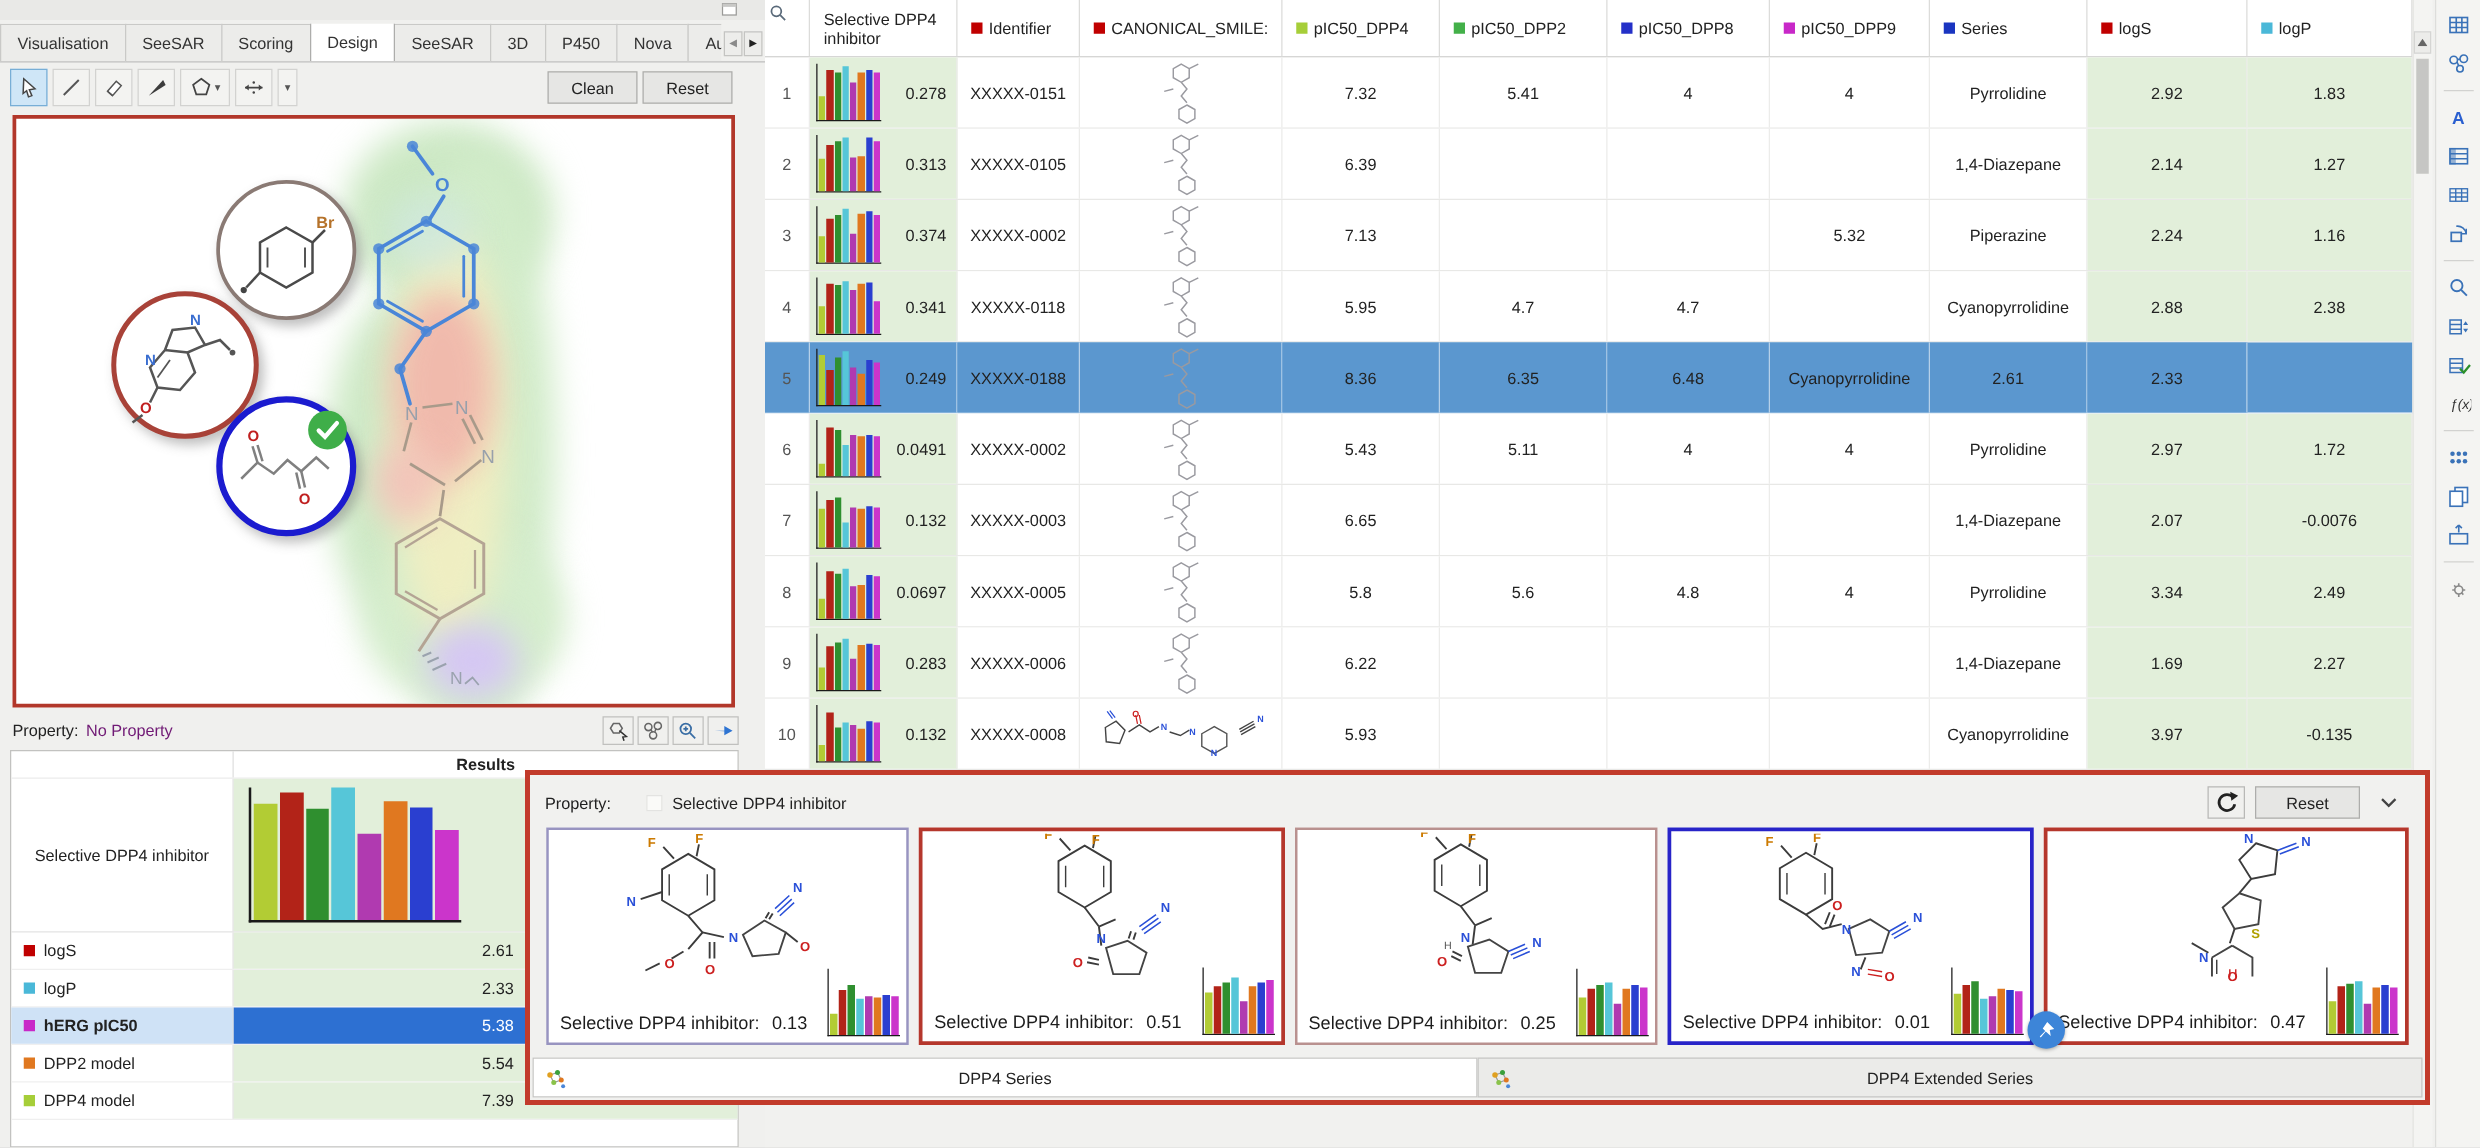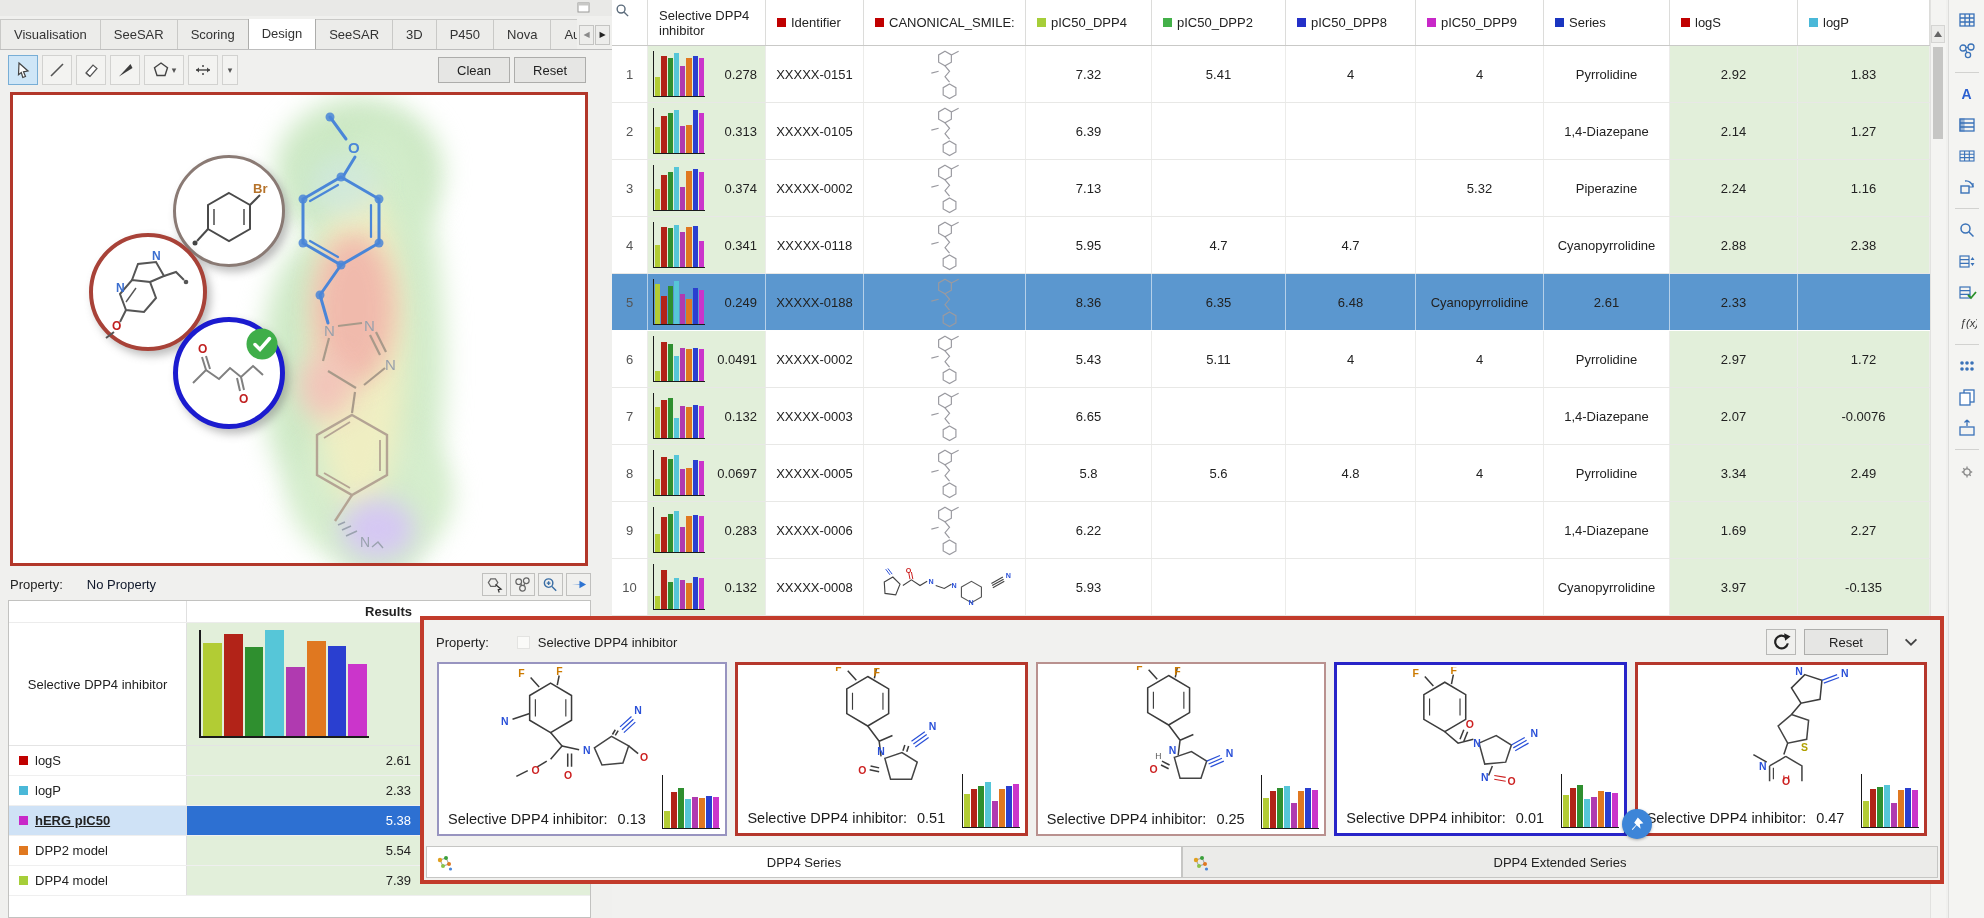--- a/index.html
+++ b/index.html
@@ -44,48 +44,48 @@
   .b3{left:248px;top:140px;width:120px;height:270px;background:#cfeac7;}
   .b4{left:276px;top:330px;width:164px;height:140px;background:#d5edcd;}
   .b5{left:300px;top:88px;width:92px;height:330px;background:#efeec2;}
   .b6{left:300px;top:138px;width:82px;height:152px;background:#f1b1a9;opacity:.85;}
   .b7{left:286px;top:258px;width:54px;height:66px;background:#f3c1b9;opacity:.9;}
   .b8{left:328px;top:404px;width:74px;height:60px;background:#d5c7f3;}
   .b9{left:296px;top:60px;width:70px;height:62px;background:#cfe8de;opacity:.8;}
   .mainmol{position:absolute;left:225px;top:0;}
   .sugg{position:absolute;border-radius:50%;background:#fff;display:flex;align-items:center;justify-content:center;
         box-shadow:4px 5px 9px rgba(110,110,110,.45);}
-  .sg1{left:160px;top:60px;width:112px;height:112px;border:3px solid #8a7a74;}
+  .sg1{left:160px;top:49px;width:112px;height:112px;border:3px solid #8a7a74;}
   .sg2{left:76px;top:138px;width:118px;height:118px;border:4px solid #a84238;}
   .sg3{left:160px;top:222px;width:112px;height:112px;border:5px solid #1b1bcf;}
   .checkbadge{position:absolute;left:232px;top:232px;width:34px;height:34px;}
 
   
   .propbar{position:absolute;left:8px;top:570px;width:583px;height:28px;display:flex;align-items:center;gap:6px;}
   .propbar .plabel{margin-left:2px;color:#222;}
-  .propbar .pvalue{margin-left:18px;color:#0f172a;}
+  .propbar .pvalue{color:#701a75;}
   .pbtns{margin-left:auto;display:flex;gap:3px;}
   .pbtn{width:25px;height:23px;border:1px solid #c0c0be;background:#f0f0ee;display:flex;align-items:center;
         justify-content:center;padding:0;}
 
   
   .results{position:absolute;left:8px;top:600px;width:583px;height:318px;background:#fff;border:1px solid #c2c2c0;}
   .lhead{display:flex;height:22px;border-bottom:1px solid #ececec;}
   .lhead .lh-left{width:178px;border-right:1px solid #e0e0e0;}
   .lhead .lh-right{flex:1;display:flex;align-items:center;justify-content:center;font-weight:bold;}
   .lmain{display:flex;height:123px;border-bottom:1px solid #e4e4e4;}
   .lmain .llabelmain{width:178px;display:flex;align-items:center;justify-content:center;text-align:center;
         border-right:1px solid #e0e0e0;padding:0 6px;}
   .lmain .lchartcell{flex:1;background:#e2efda;padding:7px 0 0 12px;}
   .bigchart{width:170px;height:108px;}
   .lrow{display:flex;height:30px;border-bottom:1px solid #efefef;}
   .lrow .llabel{width:178px;display:flex;align-items:center;gap:7px;padding-left:10px;border-right:1px solid #e0e0e0;}
   .lrow .lval{flex:1;background:#e2efda;display:flex;align-items:center;}
   .lrow .lval span{display:block;width:224px;text-align:right;}
-  .lrow.sel .llabel{background:#cfe2f6;font-weight:bold;text-decoration:underline;}
+  .lrow.sel .llabel{background:#cfe2f6;font-weight:bold;}
   .lrow.sel .lval{background:#2d70d2;color:#fff;}
   .sw{width:9px;height:9px;flex:none;display:inline-block;}
 
   
   .table{position:absolute;left:612px;top:0;width:1318px;height:918px;background:#f1f1ef;}
   .hrow{display:flex;height:46px;background:#fff;border-bottom:1px solid #c9c9c7;}
   .hrow>div{border-right:1px solid #dcdcda;display:flex;align-items:center;gap:5px;padding-left:11px;}
   .hcorner{padding:3px 0 0 3px !important;align-items:flex-start !important;}
   .hswatch{width:9px;height:9px;flex:none;display:none;}
   .hcell.has-swatch .hswatch{display:inline-block;}

